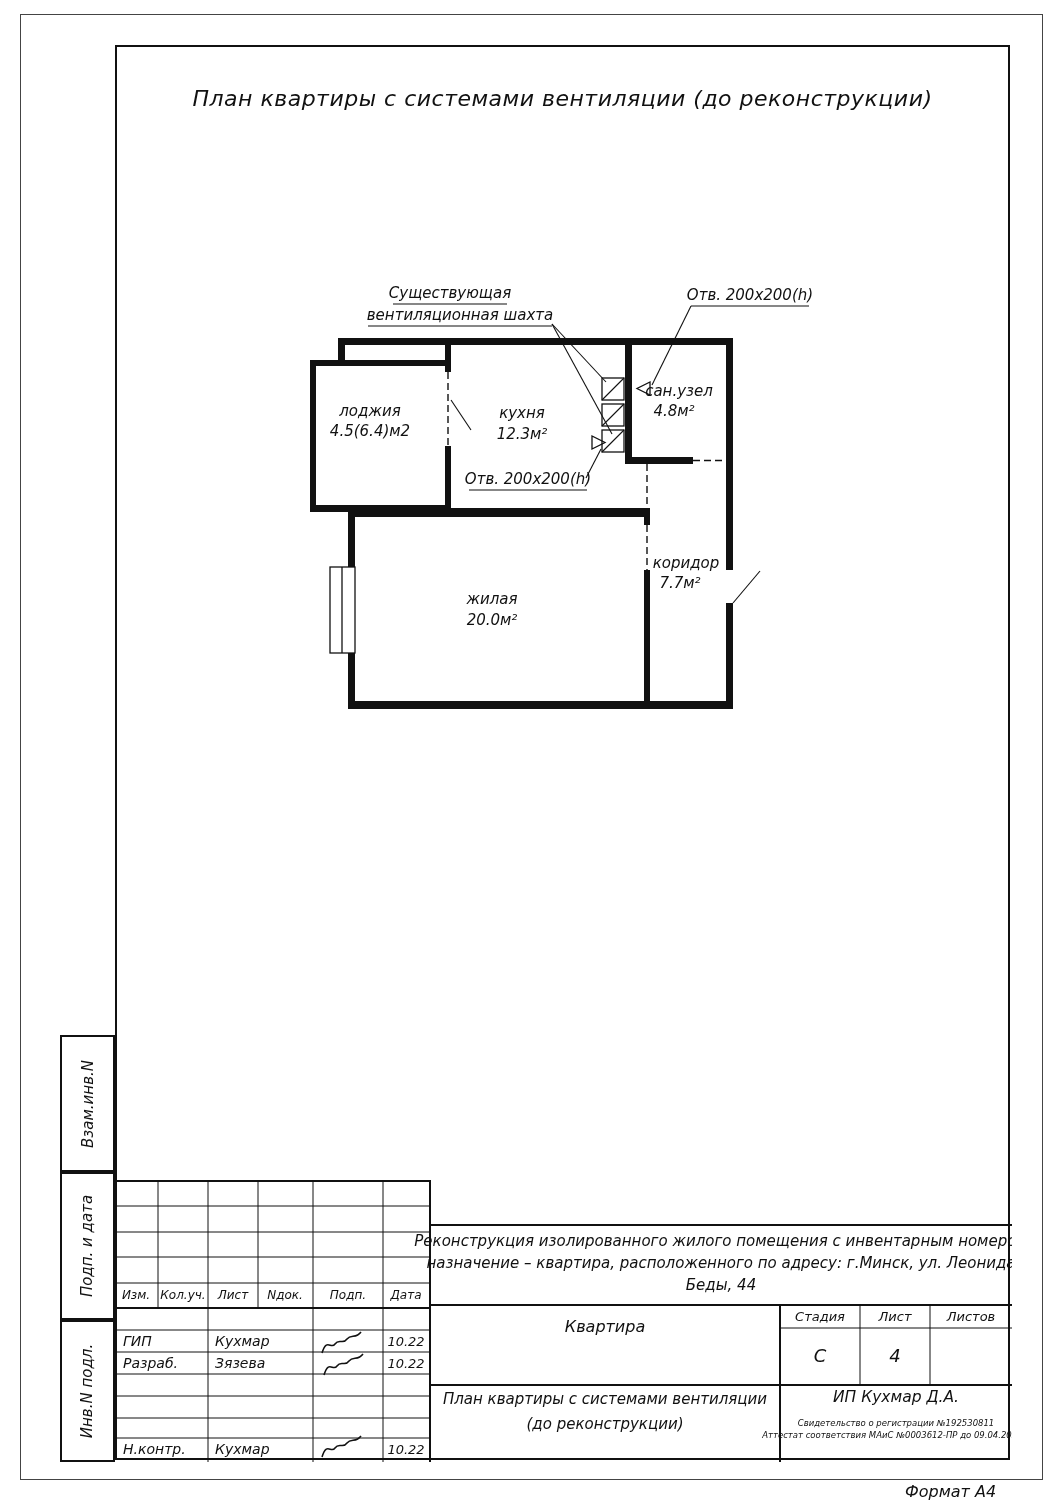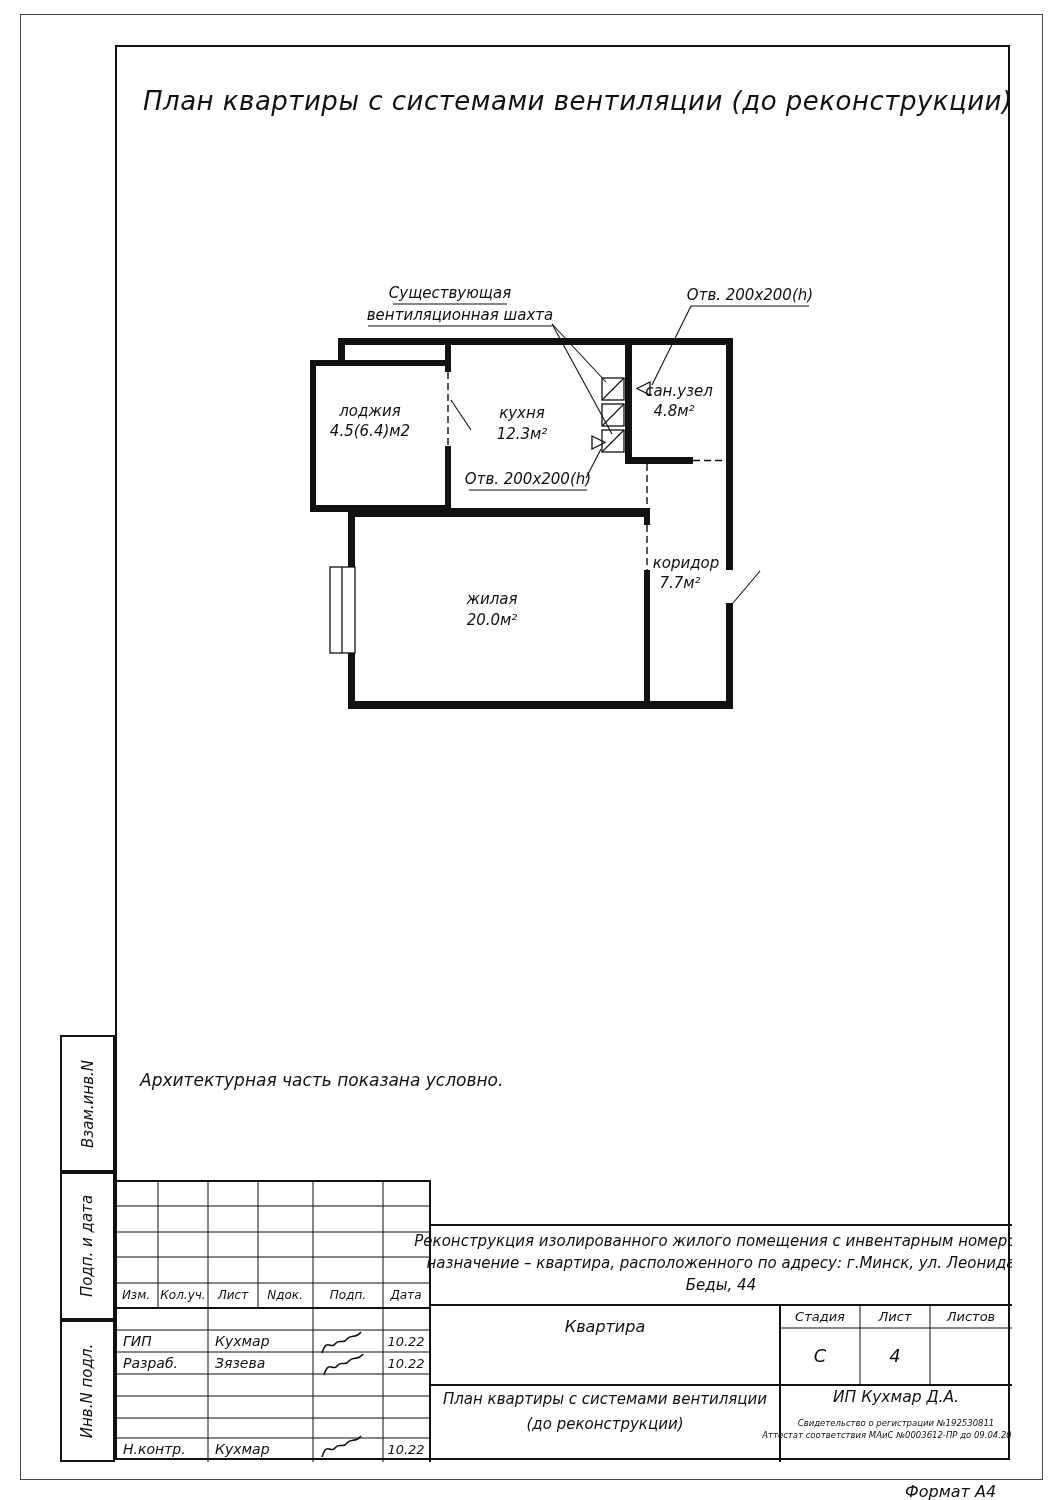--- a/index.html
+++ b/index.html
@@ -2,22 +2,22 @@
 <html><head>
 <meta charset="utf-8">
 <style>
   html,body{margin:0;padding:0;background:#e8e8e8;}
   .page{position:relative;width:1060px;height:1500px;background:#fff;overflow:hidden;
         font-family:"DejaVu Sans",sans-serif;font-style:italic;color:#111;}
   .outer-border{position:absolute;left:20px;top:14px;width:1023px;height:1466px;
         border:1px solid #444;box-sizing:border-box;}
   .main-frame{position:absolute;left:115px;top:45px;width:895px;height:1415px;
         border:2px solid #111;box-sizing:border-box;}
-  .sheet-title{position:absolute;left:115px;top:86px;width:895px;
-        font-size:26px;letter-spacing:.5px;white-space:nowrap;padding-left:28px;}
+  .sheet-title{position:absolute;left:115px;top:86px;width:895px;text-align:center;
+        font-size:22px;letter-spacing:.5px;white-space:nowrap;}
   .note-text{position:absolute;left:140px;top:1070px;font-size:17px;}
   .side-box{position:absolute;left:60px;width:55px;border:2px solid #111;box-sizing:border-box;
         display:flex;align-items:center;justify-content:center;background:#fff;}
   .side-box span{transform:rotate(-90deg);white-space:nowrap;font-size:15px;}
   .side-box.b1{top:1035px;height:137px;}
   .side-box.b2{top:1172px;height:148px;}
   .side-box.b3{top:1320px;height:142px;}
   .plan-svg{position:absolute;left:260px;top:258px;width:570px;height:480px;}
   .plan-svg text{font-family:"DejaVu Sans",sans-serif;font-style:italic;font-size:15px;fill:#111;text-anchor:middle;}
   .plan-svg .wall{fill:#111;stroke:none;}
@@ -132,21 +132,20 @@
       <text x="262" y="181">12.3м²</text>
       <text x="419" y="138">сан.узел</text>
       <text x="414" y="158">4.8м²</text>
       <text x="426" y="310">коридор</text>
       <text x="420" y="330">7.7м²</text>
       <text x="232" y="346">жилая</text>
       <text x="232" y="367">20.0м²</text>
     </g>
   </svg>
 
-  <div class="note-text">Архитектурная часть показана условно.</div>
 
   <svg class="stamp-svg" viewBox="0 0 897 282">
     <g>
       <line class="t2" x1="0" y1="1" x2="315" y2="1"></line>
       <line class="t2" x1="315" y1="0" x2="315" y2="282"></line>
       <line class="t2" x1="315" y1="45" x2="897" y2="45"></line>
       <line class="t2" x1="315" y1="125" x2="897" y2="125"></line>
       <line class="t2" x1="315" y1="205" x2="897" y2="205"></line>
       <line class="t2" x1="665" y1="125" x2="665" y2="282"></line>
       <line class="t1" x1="745" y1="125" x2="745" y2="205"></line>

